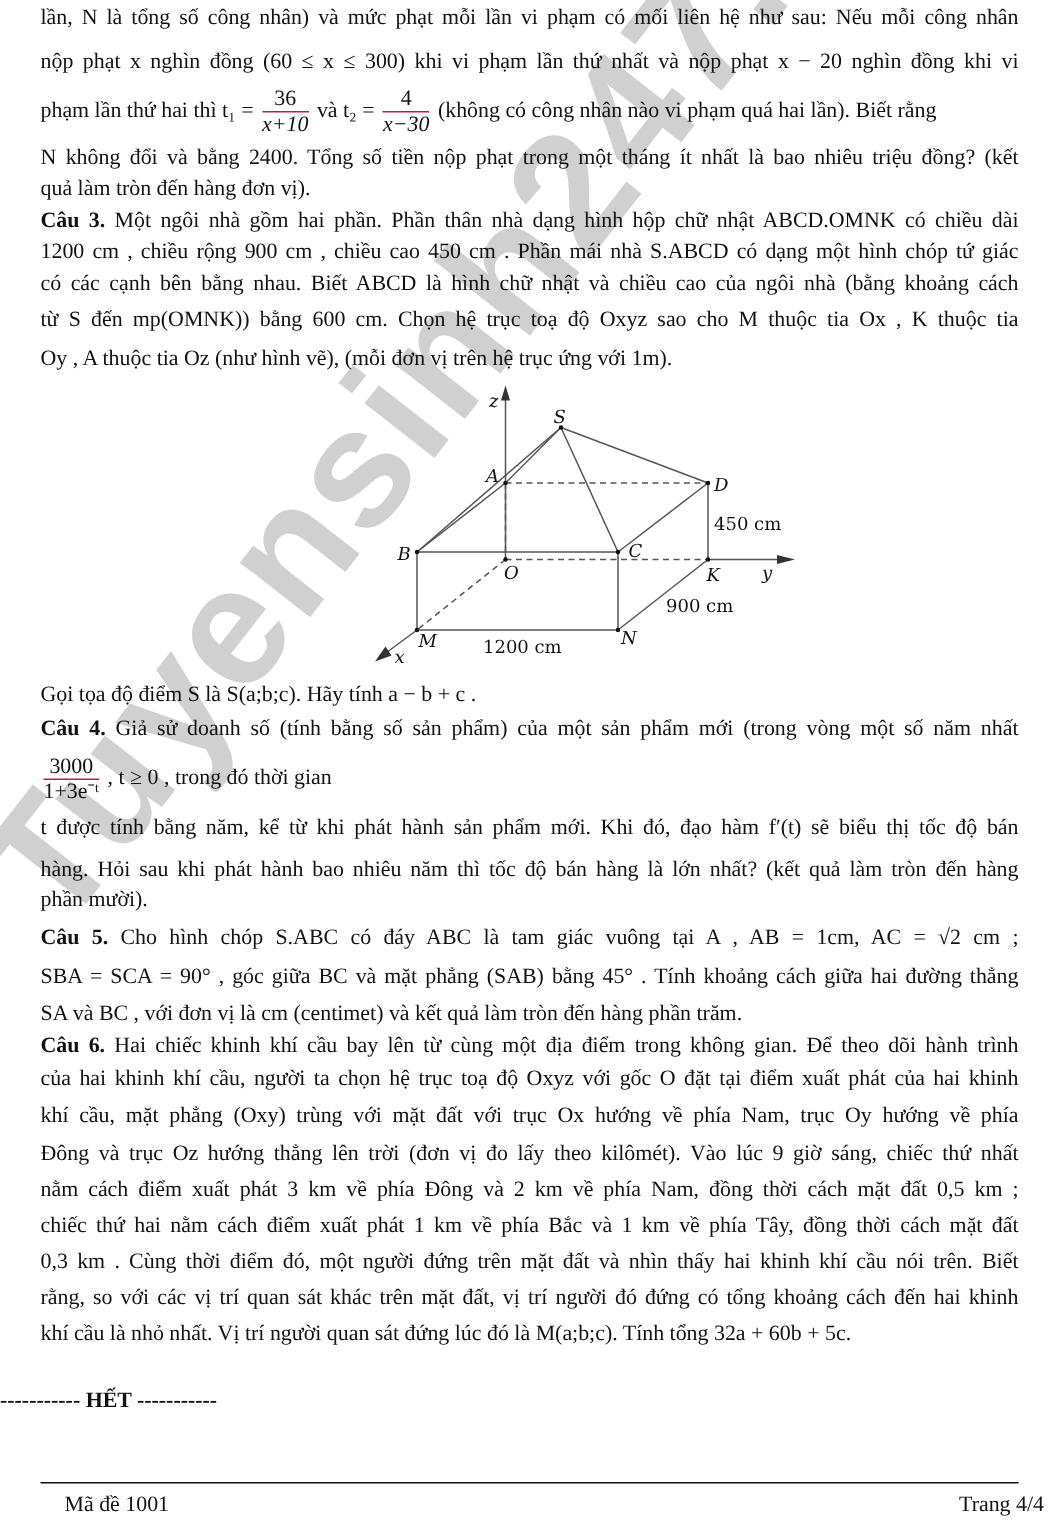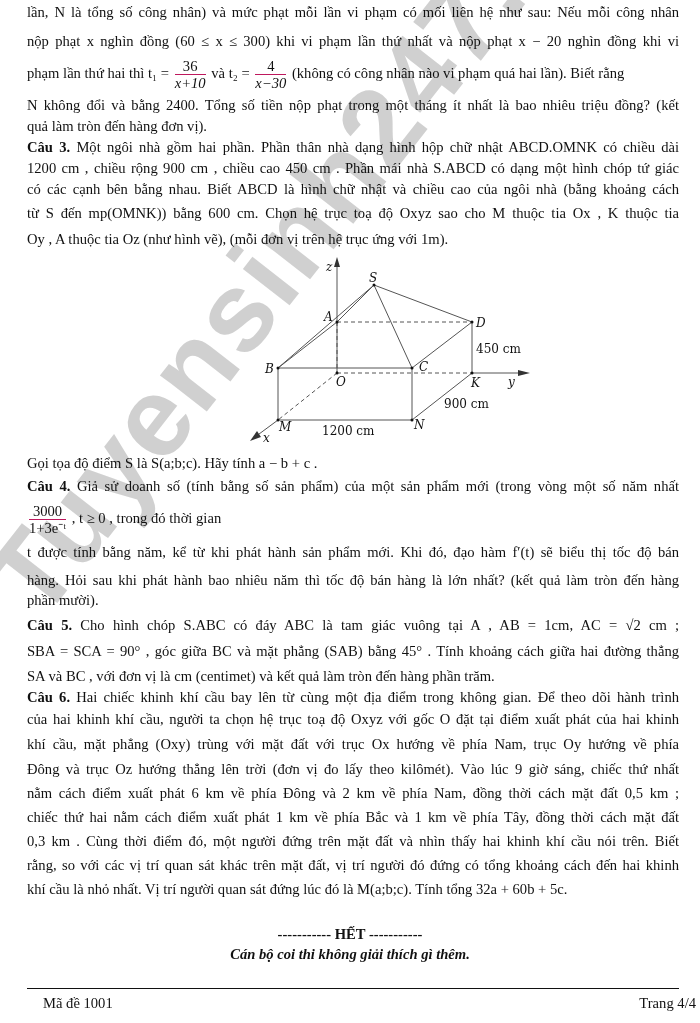--- a/index.html
+++ b/index.html
@@ -8,21 +8,21 @@
   .page { position: absolute; left: 0; top: 0; width: 700px; height: 1023px; }
   .line { position: absolute; left: 27px; width: 652px; white-space: nowrap; text-align: justify; text-align-last: justify; }
   .line.last { text-align-last: left; }
   .b { font-weight: bold; }
   .frac { display: inline-block; vertical-align: middle; text-align: center; font-style: italic; margin: 0 2px; }
   .frac .num { display: block; border-bottom: 1px solid #be185d; padding: 0 2px; line-height: 16px; font-style: normal; }
   .frac .den { display: block; line-height: 16px; }
   .watermark { position: absolute; left: -40px; top: 560px; font-family: "Liberation Sans", sans-serif;
                font-weight: bold; font-size: 112px; color: rgba(170,170,170,0.55);
                transform: rotate(-52deg); transform-origin: left top; white-space: nowrap; pointer-events: none; letter-spacing: 2px; }
-  .end { position: absolute; left: 0; width: 700px; text-align: center; font-weight: bold; }
+  .end { position: absolute; left: 0; width: 700px; text-align: left; font-weight: bold; }
   .footer-rule { position: absolute; left: 27px; width: 652px; top: 988px; border-top: 1.5px solid #111; }
   .footer-left { position: absolute; left: 43px; top: 995px; }
   .footer-right { position: absolute; right: 4px; top: 995px; }
   svg text { font-family: "DejaVu Serif", serif; font-size: 12px; fill: #111; }
 </style>
 </head>
 <body>
 
 <div class="page">
 
@@ -127,26 +127,25 @@
     <div class="line" style="top:617px"><span class="b">Câu 5.</span> <span>Cho hình chóp S.ABC có đáy ABC là tam giác vuông tại A , AB = 1cm, AC = √2 cm ;</span></div>
     <div class="line" style="top:643px">SBA = SCA = 90° , góc giữa BC và mặt phẳng (SAB) bằng 45° . Tính khoảng cách giữa hai đường thẳng</div>
     <div class="line last" style="top:668px">SA và BC , với đơn vị là cm (centimet) và kết quả làm tròn đến hàng phần trăm.</div>
   </div>
 
   <div>
     <div class="line" style="top:689px"><span class="b">Câu 6.</span> <span>Hai chiếc khinh khí cầu bay lên từ cùng một địa điểm trong không gian. Để theo dõi hành trình</span></div>
     <div class="line" style="top:711px">của hai khinh khí cầu, người ta chọn hệ trục toạ độ Oxyz với gốc O đặt tại điểm xuất phát của hai khinh</div>
     <div class="line" style="top:736px">khí cầu, mặt phẳng (Oxy) trùng với mặt đất với trục Ox hướng về phía Nam, trục Oy hướng về phía</div>
     <div class="line" style="top:761px">Đông và trục Oz hướng thẳng lên trời (đơn vị đo lấy theo kilômét). Vào lúc 9 giờ sáng, chiếc thứ nhất</div>
-    <div class="line" style="top:785px">nằm cách điểm xuất phát 6 km về phía Đông và 2 km về phía Nam, đồng thời cách mặt đất 0,5 km ;</div>
+    <div class="line" style="top:785px">nằm cách điểm xuất phát 3 km về phía Đông và 2 km về phía Nam, đồng thời cách mặt đất 0,5 km ;</div>
     <div class="line" style="top:809px">chiếc thứ hai nằm cách điểm xuất phát 1 km về phía Bắc và 1 km về phía Tây, đồng thời cách mặt đất</div>
     <div class="line" style="top:833px">0,3 km . Cùng thời điểm đó, một người đứng trên mặt đất và nhìn thấy hai khinh khí cầu nói trên. Biết</div>
     <div class="line" style="top:857px">rằng, so với các vị trí quan sát khác trên mặt đất, vị trí người đó đứng có tổng khoảng cách đến hai khinh</div>
     <div class="line last" style="top:881px">khí cầu là nhỏ nhất. Vị trí người quan sát đứng lúc đó là M(a;b;c). Tính tổng 32a + 60b + 5c.</div>
   </div>
 
   <div class="end" style="top:926px">----------- HẾT -----------</div>
-  <div class="end" style="top:946px; font-style:italic;">Cán bộ coi thi không giải thích gì thêm.</div>
 
   <div class="footer-rule"></div>
   <div class="footer-left">Mã đề 1001</div>
   <div class="footer-right">Trang 4/4</div>
 </div>
 
 </body></html>

